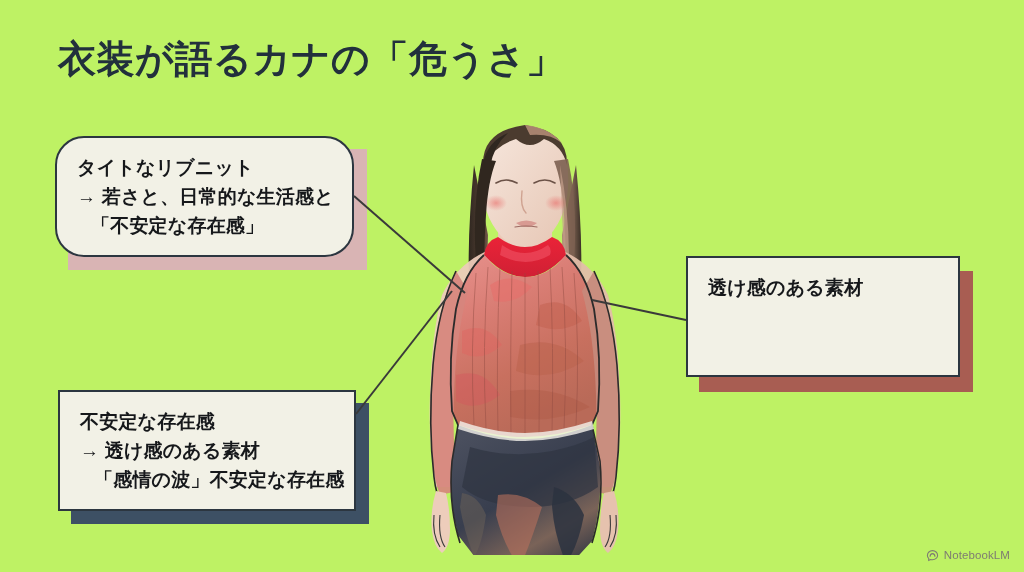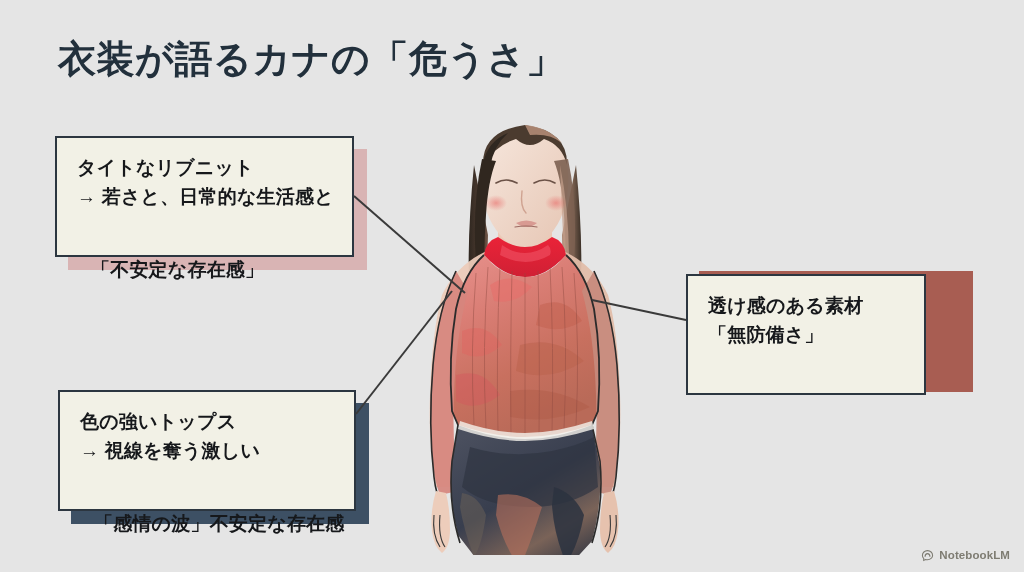--- a/index.html
+++ b/index.html
@@ -37,31 +37,31 @@
     border: 2px solid #2c3640;
     padding: 16px 14px 14px 20px;
     font-size: 19px;
     font-weight: 700;
     line-height: 1.52;
     color: #16181b;
     letter-spacing: 0.2px;
     z-index: 6;
   }
   .anno .ln { display: block; white-space: nowrap; }
-  .anno .ln.ind { padding-left: 14px; margin-top: 44px; }
+  .anno .ln.ind { padding-left: 14px; }
 
   .shadow {
     position: absolute;
     z-index: 5;
   }
 
-  #box1 { left: 55px;  top: 136px; width: 299px; height: 121px; }
+  #box1 { left: 55px;  top: 136px; width: 299px; height: 121px; border-radius: 29px; }
   #sh1  { left: 68px;  top: 149px; width: 299px; height: 121px; background: #d9b4b4; }
 
-  #box2 { left: 686px; top: 274px; width: 240px; height: 121px; }
+  #box2 { left: 686px; top: 256px; width: 274px; height: 121px; }
   #sh2  { left: 699px; top: 271px; width: 274px; height: 121px; background: #a85d52; }
 
   #box3 { left: 58px;  top: 390px; width: 298px; height: 121px; }
   #sh3  { left: 71px;  top: 403px; width: 298px; height: 121px; background: #3d5064; }
 
   
   #connectors {
     position: absolute;
     left: 0; top: 0;
     width: 1024px; height: 572px;
@@ -81,31 +81,31 @@
 
   
   #watermark {
     position: absolute;
     right: 14px;
     bottom: 10px;
     display: flex;
     align-items: center;
     gap: 5px;
     font-size: 11.5px;
-    font-weight: 700;
+    font-weight: 400;
     color: #7e7c72;
     letter-spacing: 0.1px;
     z-index: 9;
   }
   #watermark .wm-label { line-height: 1; }
 </style>
 </head>
 <body>
 
-<div id="slide" style="background: #e5e5e5;">
+<div id="slide" style="background: #bef264;">
 
   <div id="title" style="color: rgb(34, 48, 60);">衣装が語るカナの「危うさ」</div>
 
   <svg id="illus" viewBox="0 0 310 460" xmlns="http://www.w3.org/2000/svg">
     <defs>
       <linearGradient id="hairL" x1="0" y1="0" x2="1" y2="0">
         <stop offset="0%" stop-color="#2f2720"></stop>
         <stop offset="55%" stop-color="#5b4538"></stop>
         <stop offset="100%" stop-color="#c6a08c"></stop>
       </linearGradient>
@@ -229,26 +229,25 @@
   </svg>
 
   <div class="anno" id="box1" style="border-color: rgb(44, 54, 64);">
     <span class="ln">タイトなリブニット</span>
     <span class="ln">→ 若さと、日常的な生活感と</span>
     <span class="ln ind">「不安定な存在感」</span>
   </div>
 
   <div class="anno" id="box2" style="border-color: rgb(44, 54, 64);">
     <span class="ln">透け感のある素材</span>
-    <span class="ln">「無防備さ」</span>
   </div>
 
   <div class="anno" id="box3" style="border-color: rgb(44, 54, 64);">
-    <span class="ln">色の強いトップス</span>
-    <span class="ln">→ 視線を奪う激しい</span>
+    <span class="ln">不安定な存在感</span>
+    <span class="ln">→ 透け感のある素材</span>
     <span class="ln ind">「感情の波」不安定な存在感</span>
   </div>
 
   <div id="watermark" style="color: rgb(126, 124, 114);">
     <svg width="13" height="13" viewBox="0 0 24 24">
       <path d="M12 3 C6.8 3 2.6 6.9 2.6 11.8 C2.6 14 3.5 16 5 17.5 L5 21 L8.4 19.3 C9.5 19.6 10.7 19.8 12 19.8 C17.2 19.8 21.4 16 21.4 11.8 C21.4 6.9 17.2 3 12 3 Z" fill="none" stroke="#7e7c72" stroke-width="2"></path>
       <path d="M7.5 14.5 C7.5 11 9.3 8.6 12 8.6 C14.7 8.6 16.5 11 16.5 14.5" fill="none" stroke="#7e7c72" stroke-width="2"></path>
     </svg>
     <span class="wm-label">NotebookLM</span>
   </div>

